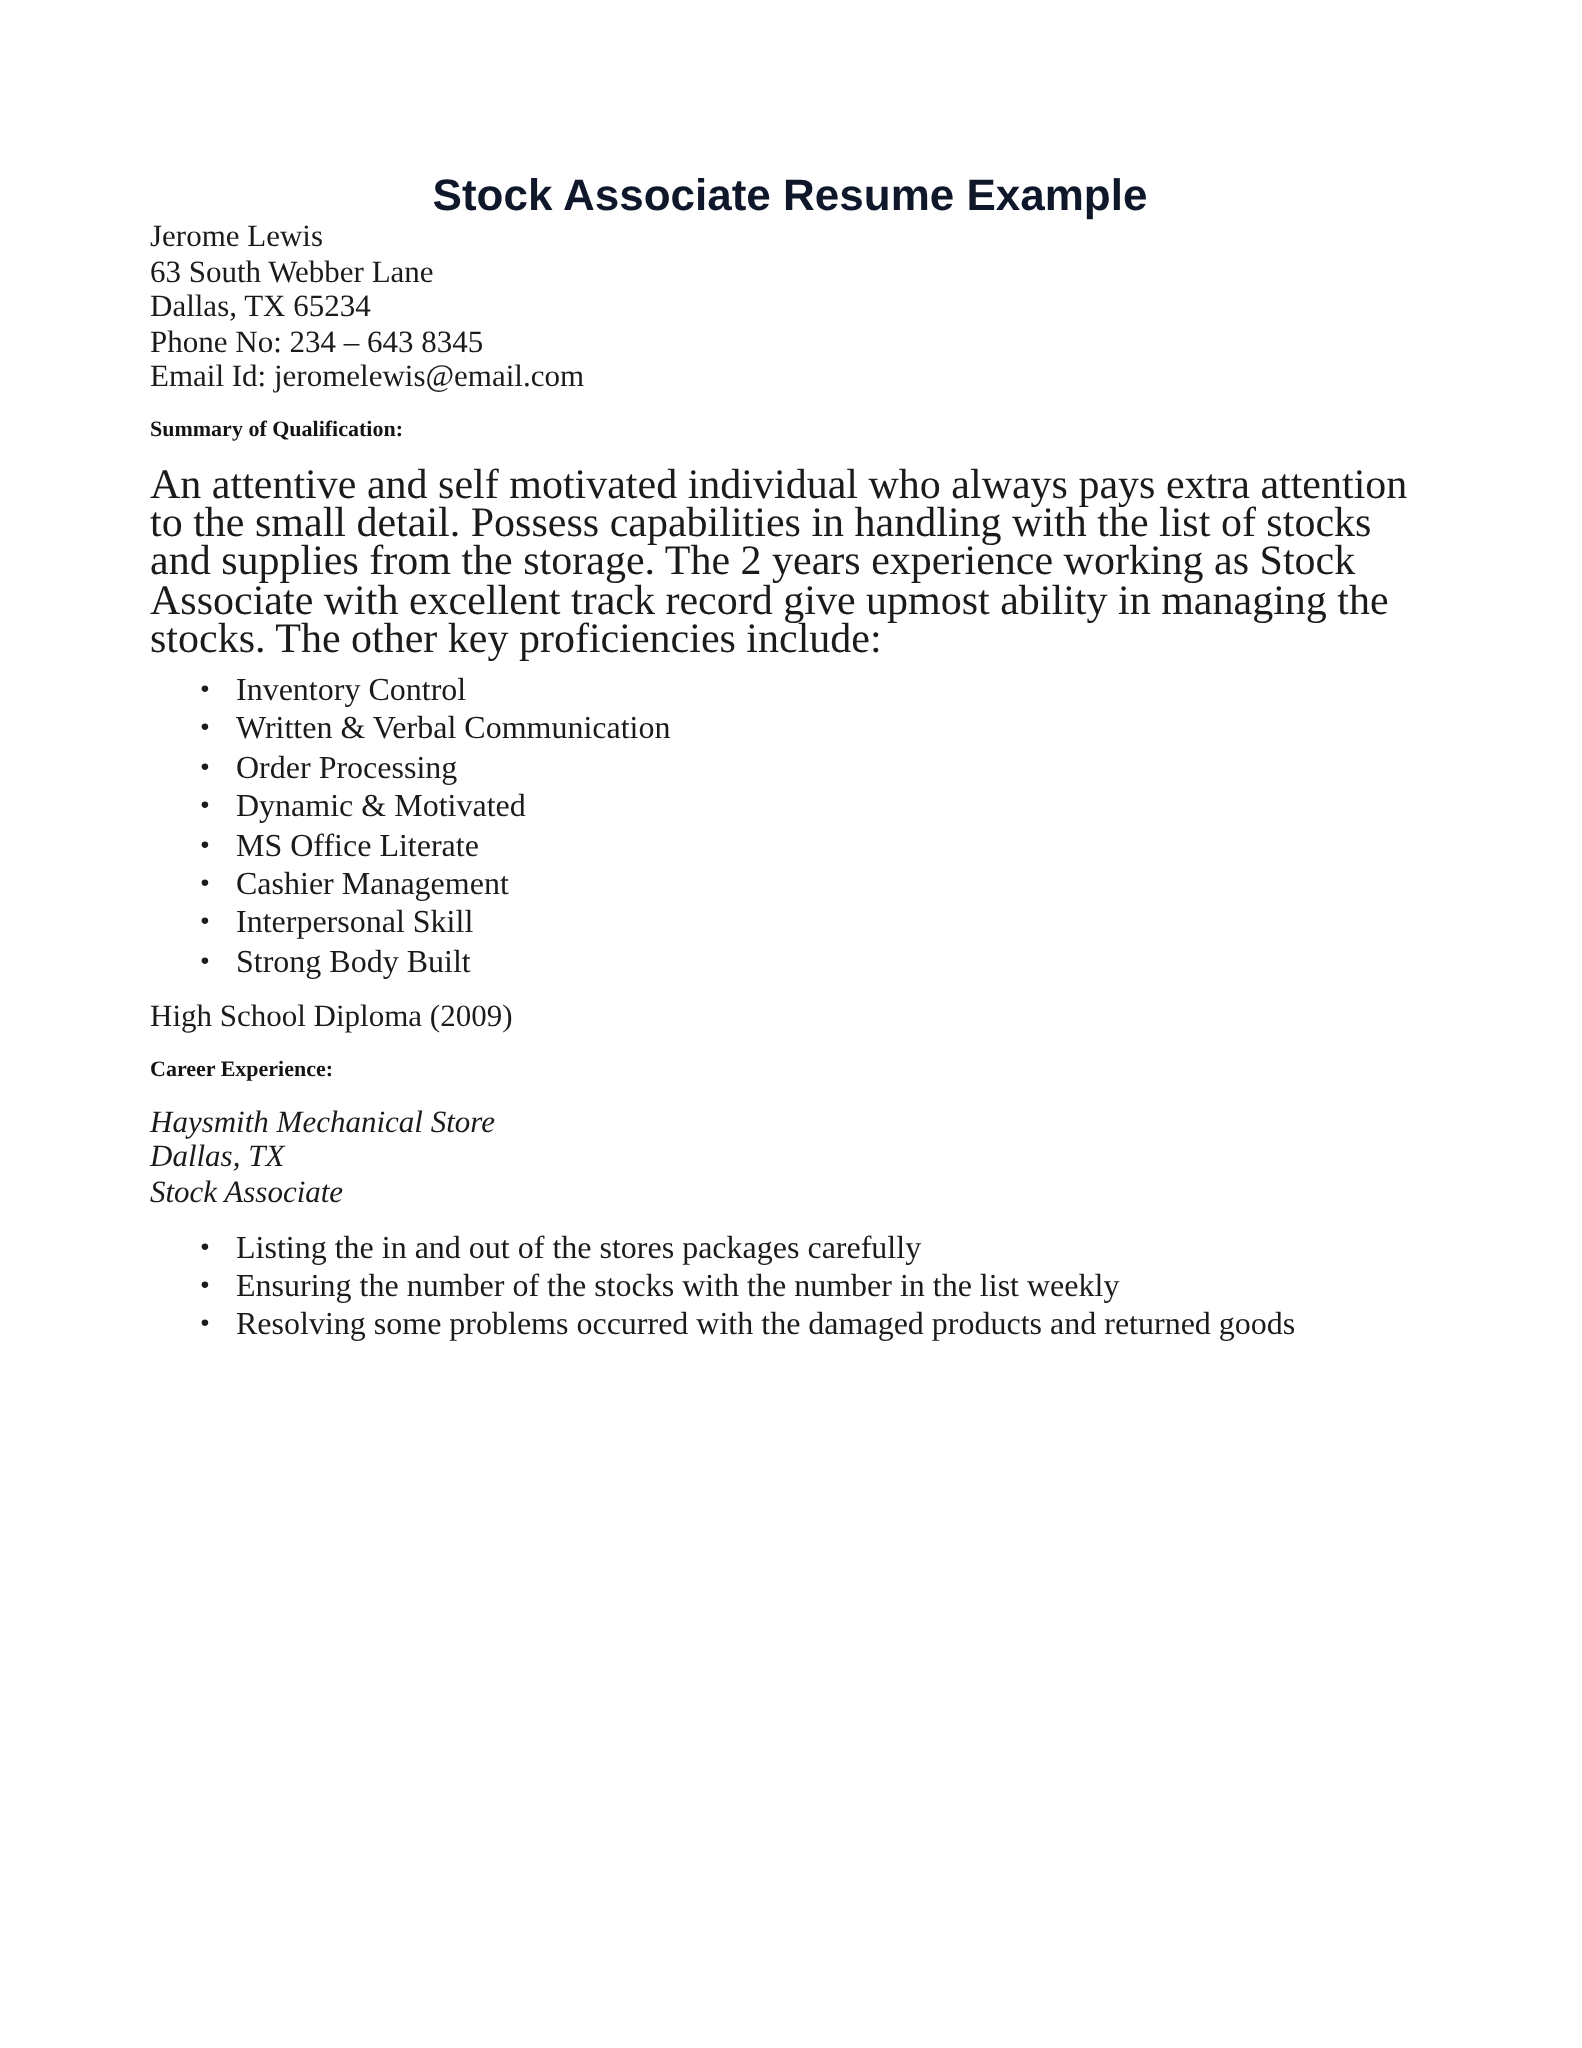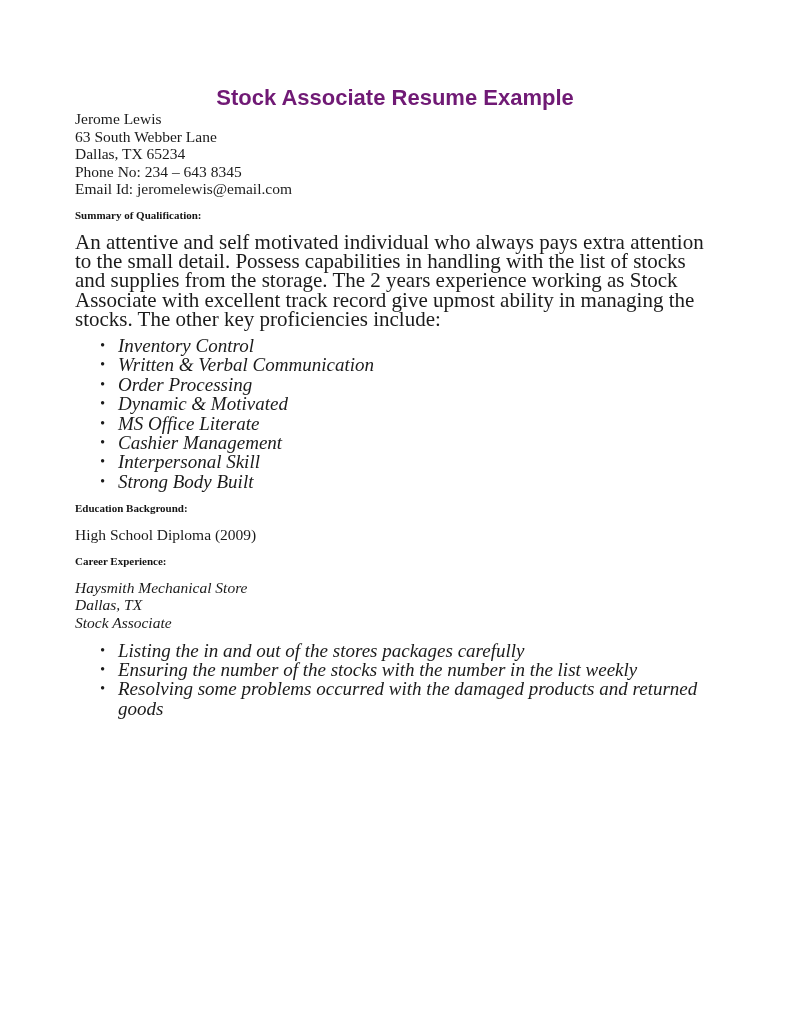--- a/index.html
+++ b/index.html
@@ -18,21 +18,21 @@
     font-family: "Liberation Serif", "DejaVu Serif", serif;
     color: #1b1b1b;
     overflow: hidden;
   }
   .doc-title {
     font-family: "Liberation Sans", "DejaVu Sans", sans-serif;
     font-weight: 700;
     font-size: 22px;
     line-height: 24px;
     text-align: center;
-    color: #701a75;
+    color: #0f172a;
     margin: 0;
   }
   .contact {
     text-align: left;
     font-size: 15.5px;
     line-height: 17.6px;
   }
   .section-heading {
     font-size: 11px;
     font-weight: 700;
@@ -55,25 +55,24 @@
     font-style: italic;
     margin: 0 0 9px 0;
   }
   ul.dot-list {
     list-style: none;
     margin: 0 0 9px 0;
     padding: 0 0 0 25px;
   }
   ul.dot-list li {
     position: relative;
-    font-size: 19px;
+    font-size: 16px;
     line-height: 19.4px;
     padding-left: 18px;
     max-width: 625px;
-    font-style: italic;
   }
   ul.dot-list li::before {
     content: "\2022";
     position: absolute;
     left: 0;
     top: 0;
     font-size: 14px;
     line-height: 19.4px;
     color: #1b1b1b;
   }
@@ -101,21 +100,20 @@
     <li>Inventory Control</li>
     <li>Written &amp; Verbal Communication</li>
     <li>Order Processing</li>
     <li>Dynamic &amp; Motivated</li>
     <li>MS Office Literate</li>
     <li>Cashier Management</li>
     <li>Interpersonal Skill</li>
     <li>Strong Body Built</li>
   </ul>
 
-  <h2 class="section-heading">Education Background:</h2>
 
   <div class="edu-block">
     <div class="plain-line">High School Diploma (2009)</div>
   </div>
 
   <h2 class="section-heading">Career Experience:</h2>
 
   <div class="italic-block">
     <div class="plain-line">Haysmith Mechanical Store</div>
     <div class="plain-line">Dallas, TX</div>

